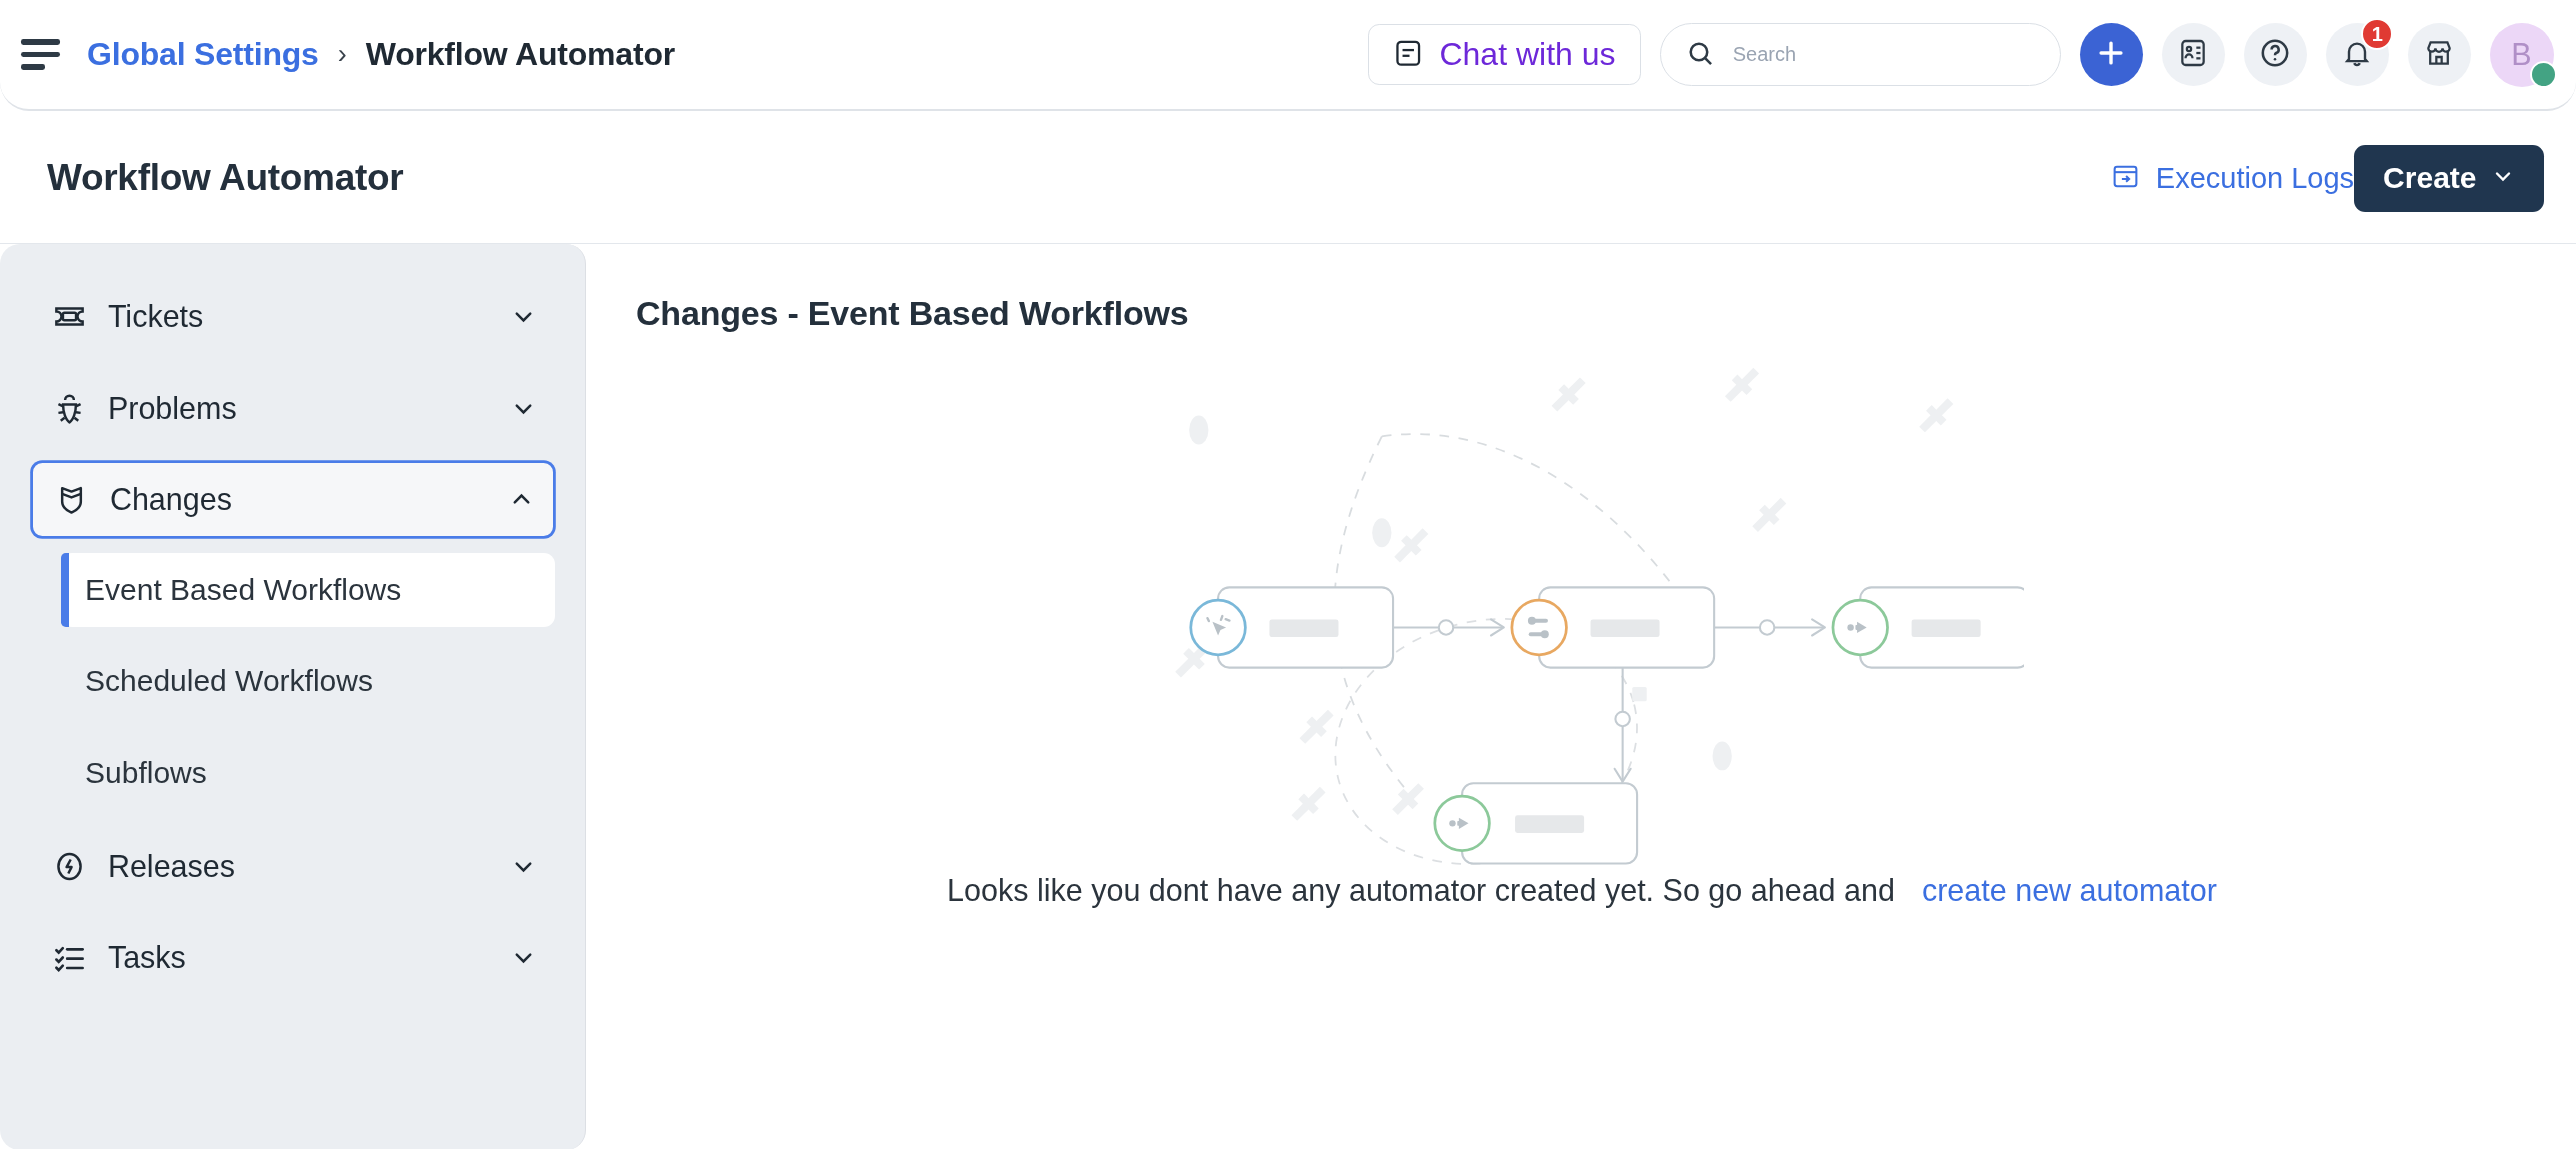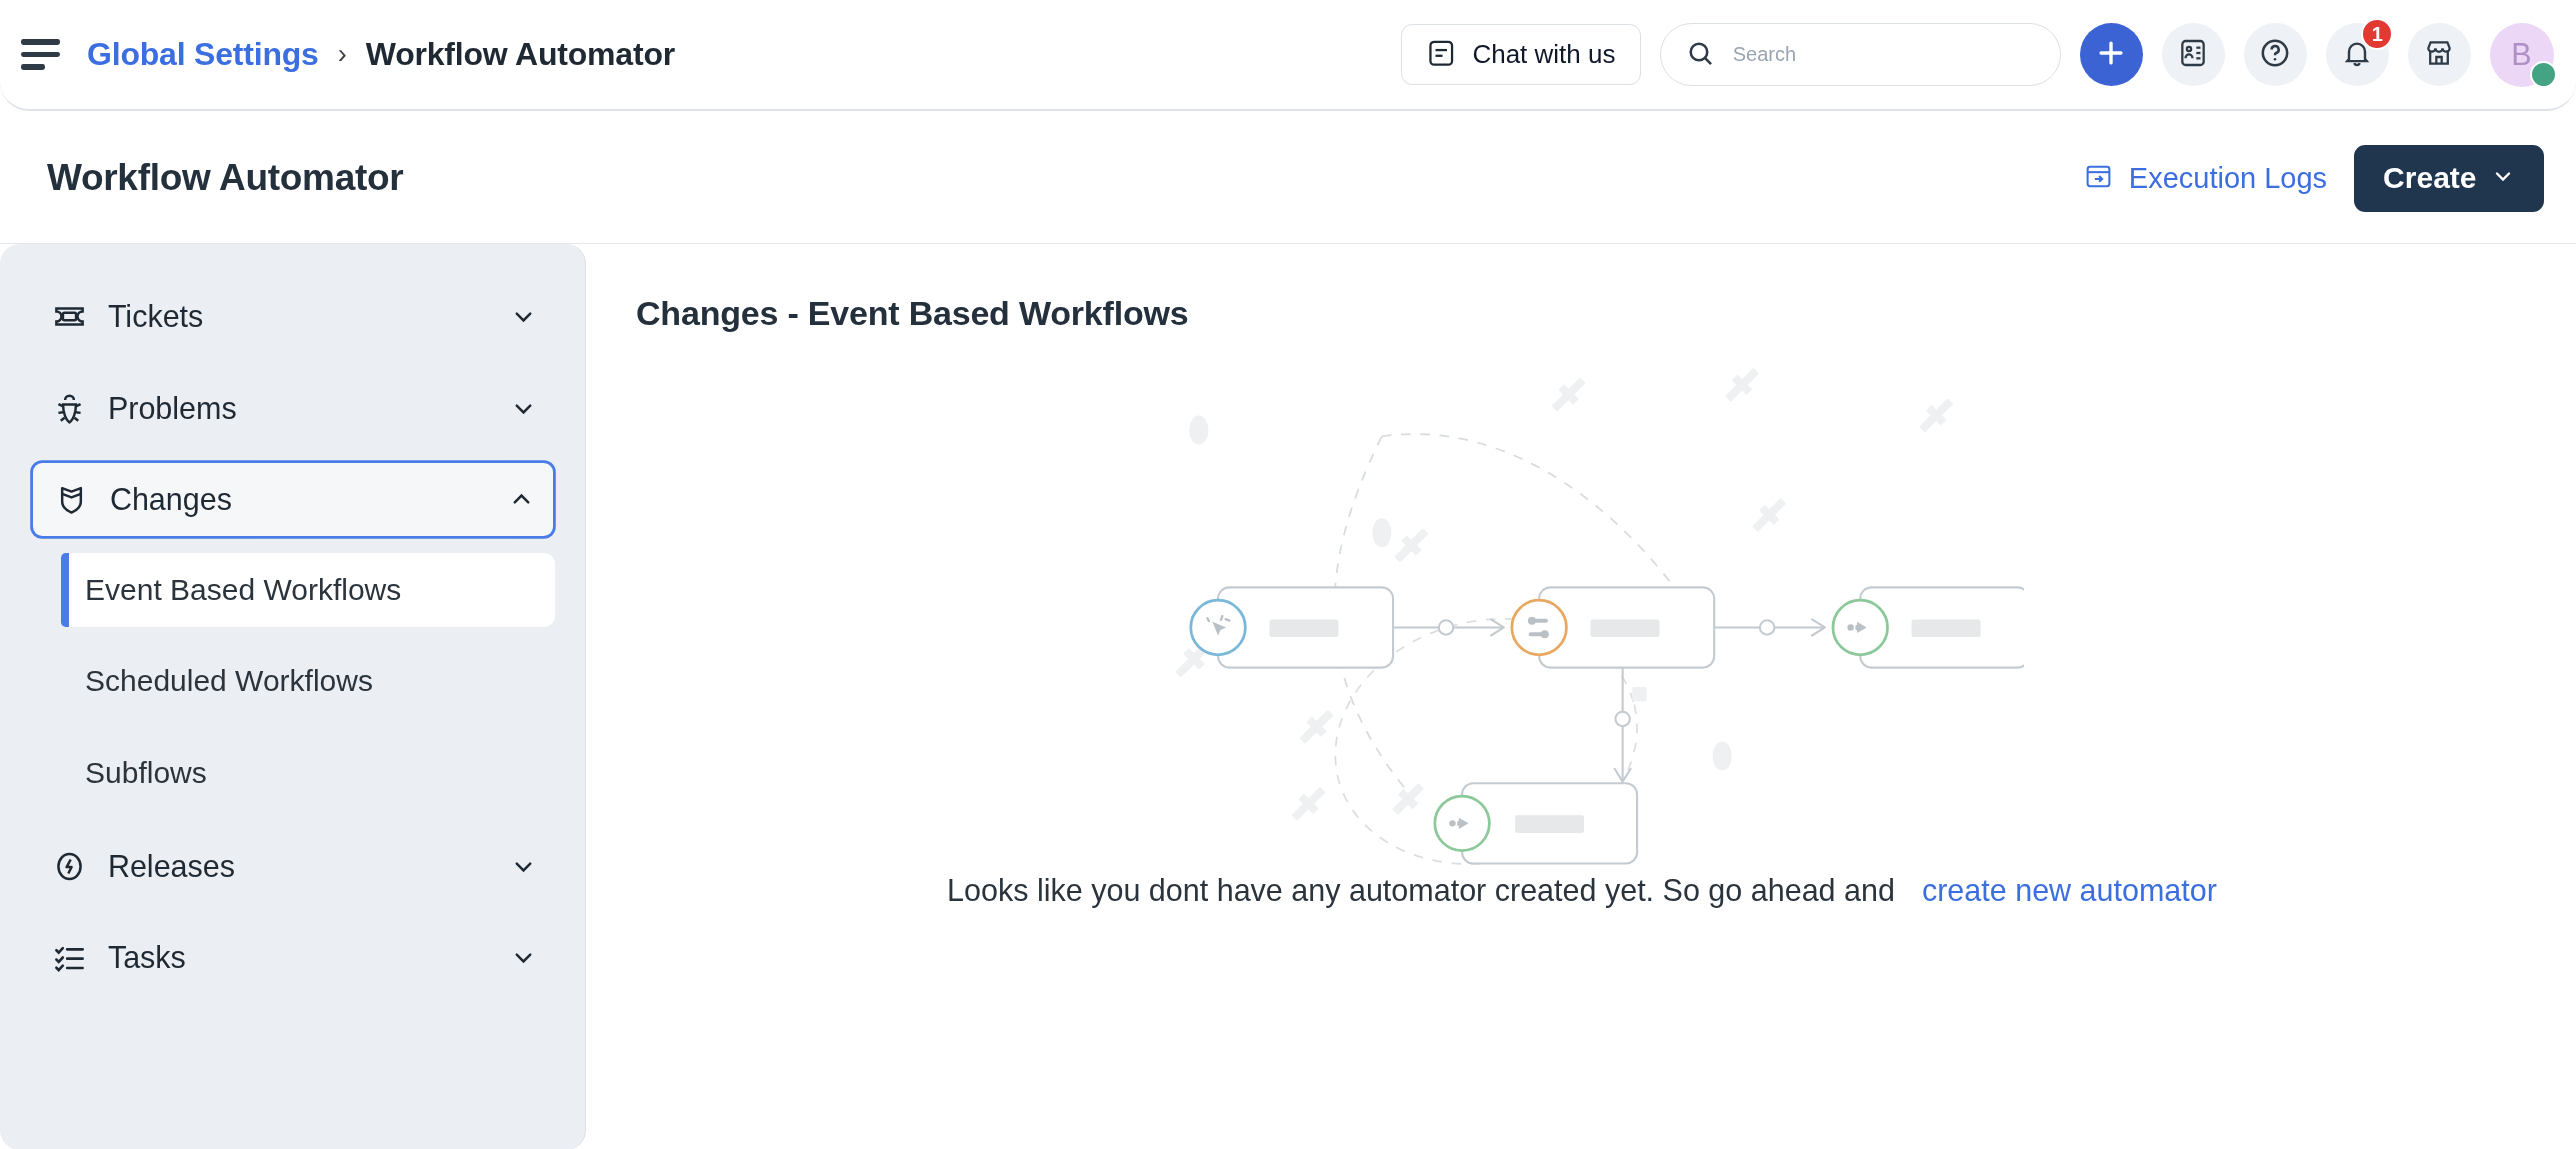--- a/index.html
+++ b/index.html
@@ -40,21 +40,21 @@
   .topbar-right {
     margin-left: auto; display: flex; align-items: center; gap: 19px;
     padding-right: 22.5px;
   }
   .chat-btn {
     display: flex; align-items: center; gap: 16px;
     height: 61px; padding: 0 24px;
     border: 1.6px solid #dbe0e6; border-radius: 11.2px;
     background: #fff; cursor: pointer;
   }
-  .chat-btn .lbl { font-size: 26px; color: #0f172a; }
+  .chat-btn .lbl { font-size: 32px; color: #6d28d9; }
 
   .searchbox {
     display: flex; align-items: center; gap: 17.7px;
     width: 401px; height: 63px; padding: 0 24px;
     border: 1.6px solid #dbe0e6; border-radius: 32px;
     background: #fff; cursor: text;
   }
   .searchbox .ph { font-size: 20px; color: #9aa4b2; }
 
   .round-btn {
@@ -85,21 +85,21 @@
   }
 
   
   .pageheader {
     position: absolute; left: 0; top: 113px;
     width: 2576px; height: 131px;
     background: #ffffff; border-bottom: 1.6px solid #e3e7ec;
     display: flex; align-items: center; padding: 0 32px 0 47px;
   }
   .page-title { font-size: 37px; font-weight: 700; color: #24303c; letter-spacing: -0.3px; }
-  .ph-right { margin-left: auto; display: flex; gap: 27px; }
+  .ph-right { margin-left: auto; display: flex; }
   .exec-logs {
     display: flex; align-items: center; gap: 16px; cursor: pointer;
   }
   .exec-logs .lbl { font-size: 29px; color: #3b6fe0; }
   .create-btn {
     display: flex; align-items: center; gap: 14.5px;
     height: 67px; padding: 0 29px; border-radius: 11.2px;
     background: #20364f; color: #fff; font-size: 30px; font-weight: 700;
     cursor: pointer;
   }

